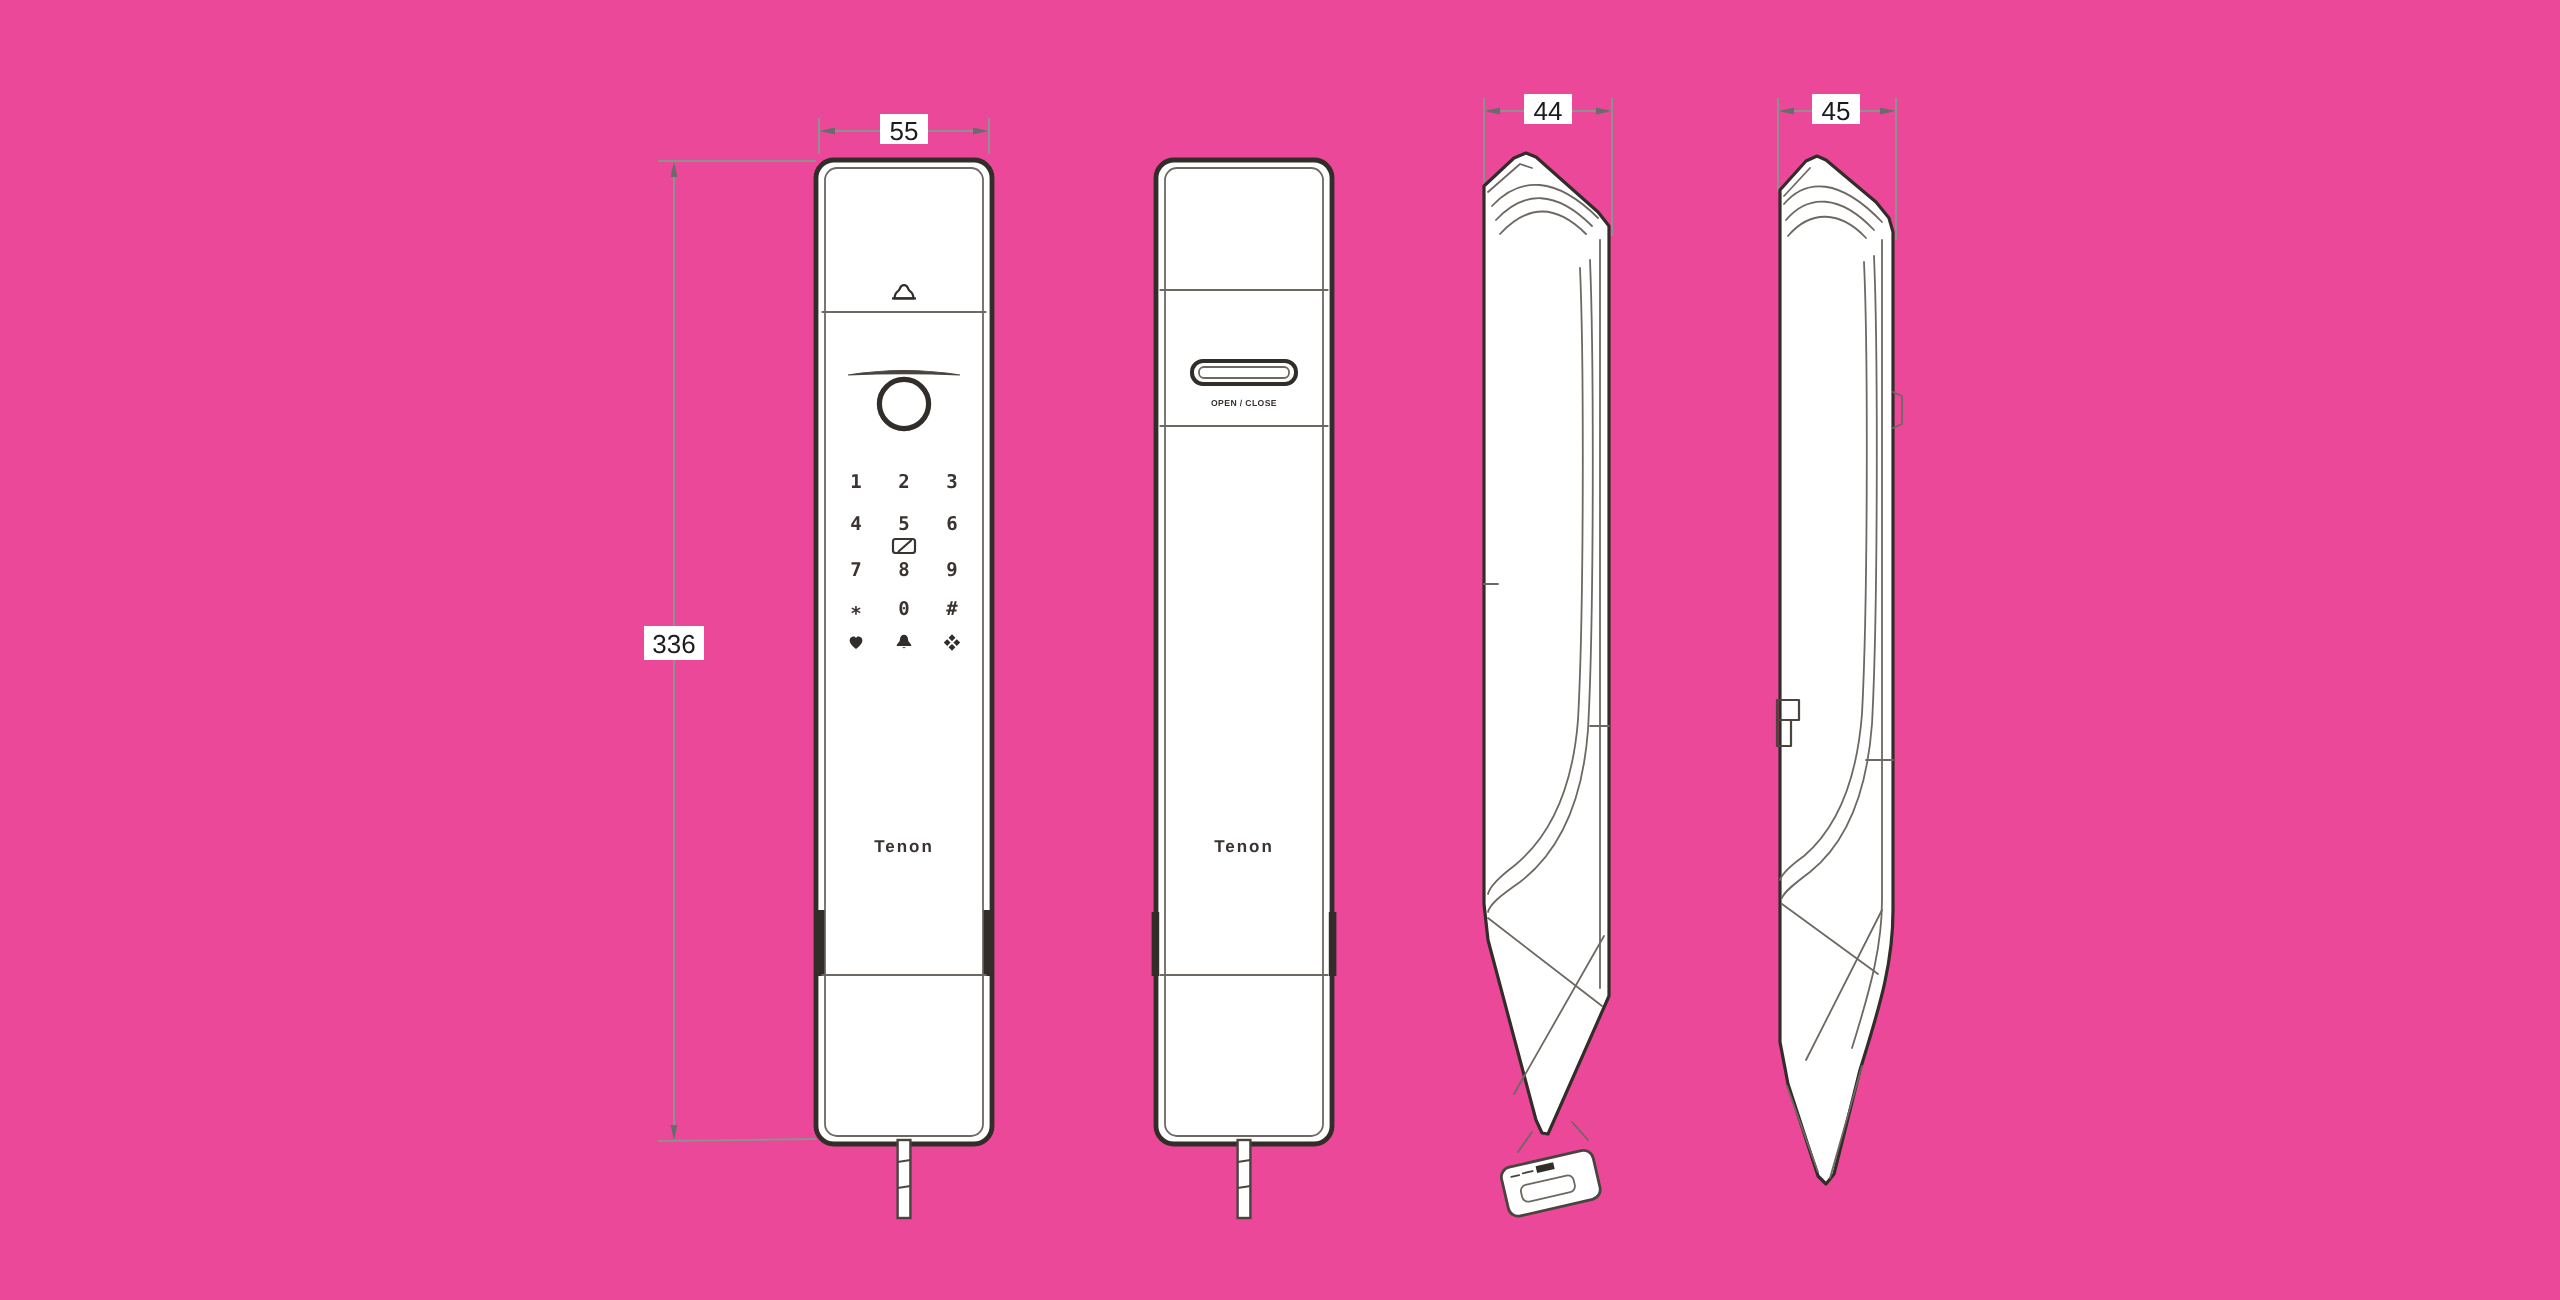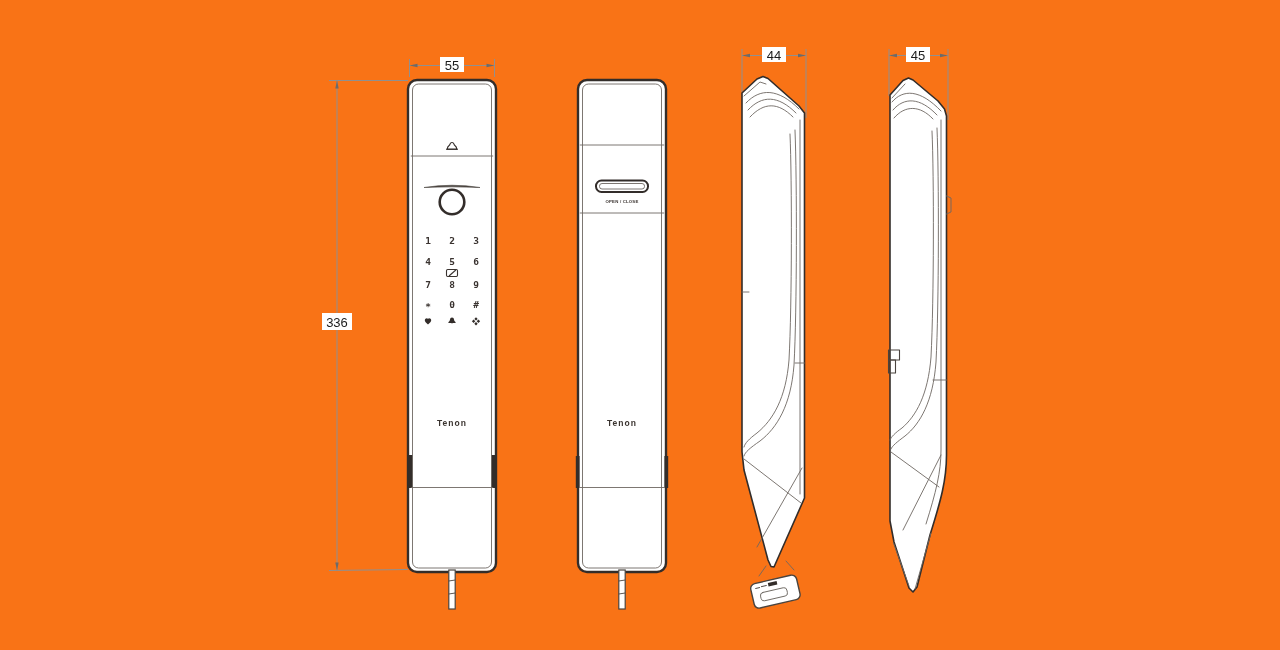--- a/index.html
+++ b/index.html
@@ -1,17 +1,17 @@
 <!DOCTYPE html>
 <html><head>
 <meta charset="utf-8">
 <style>
   html,body{margin:0;padding:0;background:#ffffff;}
   .stage{
-    position:relative;width:1280px;height:650px;background:#f97316;
+    position:relative;width:1280px;height:650px;background:#ec4899;
     font-family:"Liberation Sans", sans-serif;overflow:hidden;
   }
   svg{display:block;}
   text{font-family:"Liberation Sans", sans-serif;}
   .dim-text{font-size:13px;fill:#1c1c1c;}
   .key-text{font-family:"DejaVu Sans Mono", monospace;font-weight:700;font-size:9.5px;fill:#3a3330;}
   .brand-text{font-size:8.5px;font-weight:700;letter-spacing:1px;fill:#3a332f;}
   .slot-text{font-size:4.3px;font-weight:700;letter-spacing:.2px;fill:#3a3330;}
   .outline{stroke:#332d2a;fill:#ffffff;}
   .thin{stroke:#6e6862;fill:none;stroke-width:.9;}

